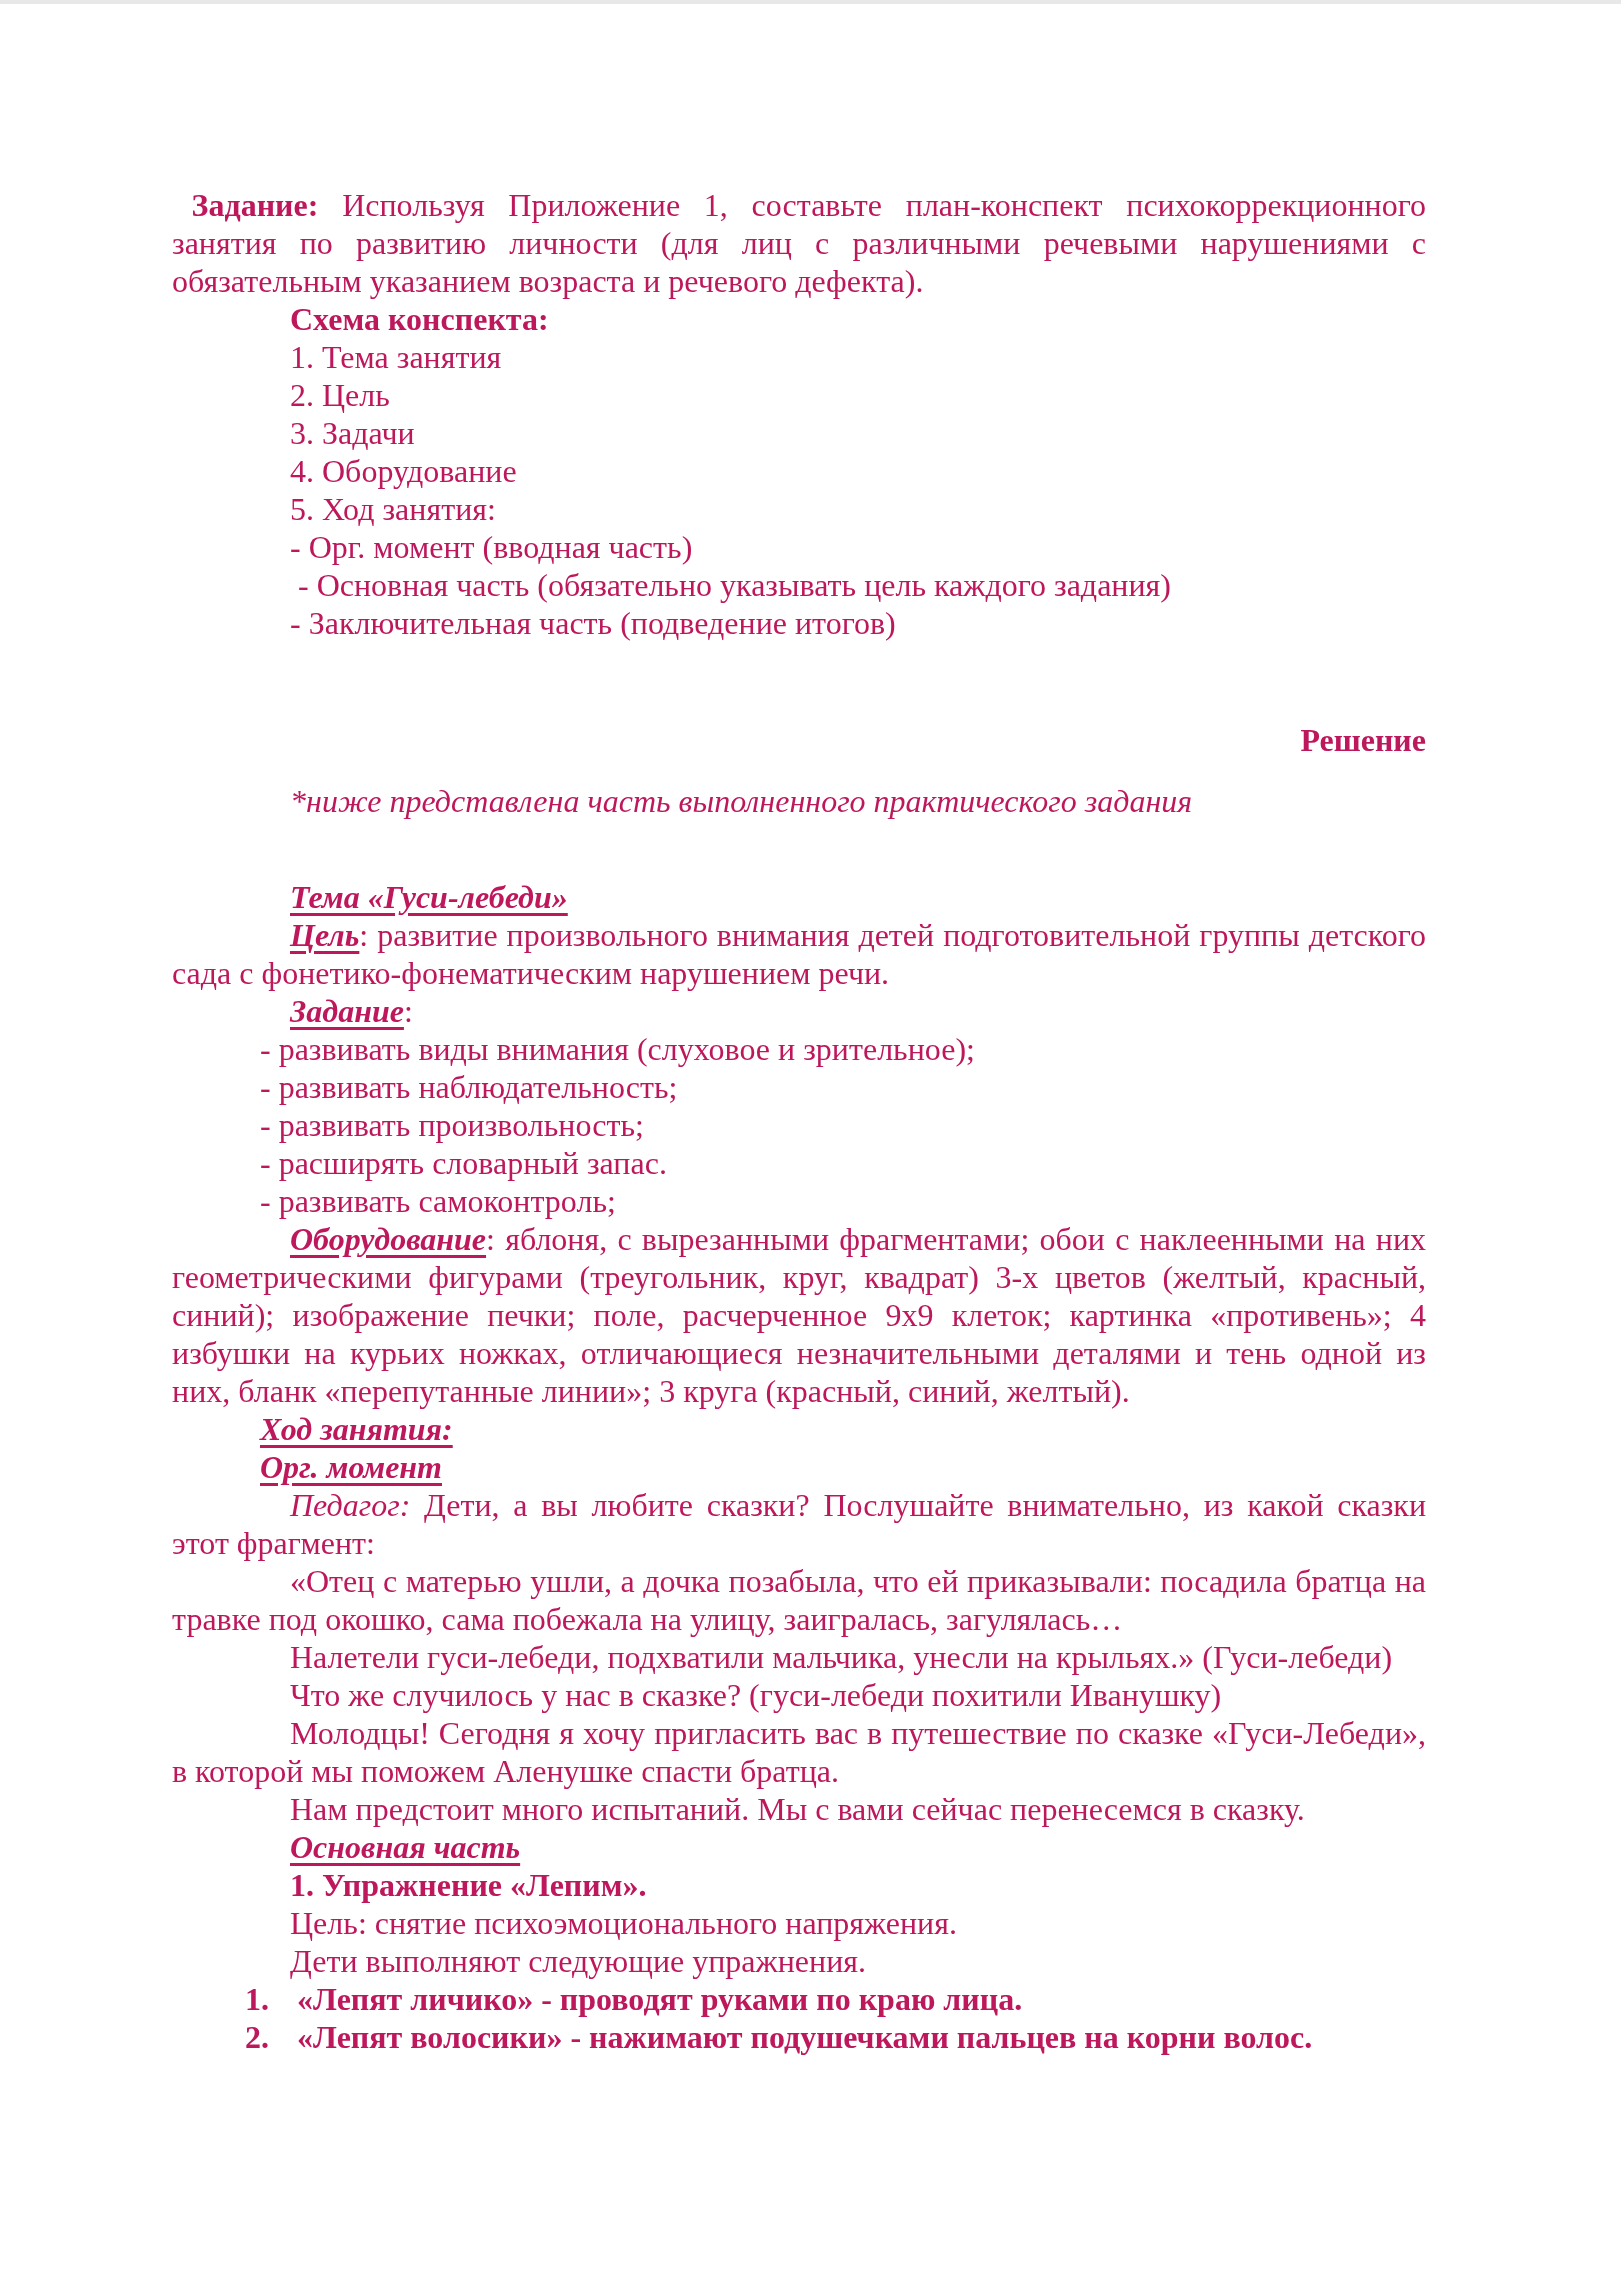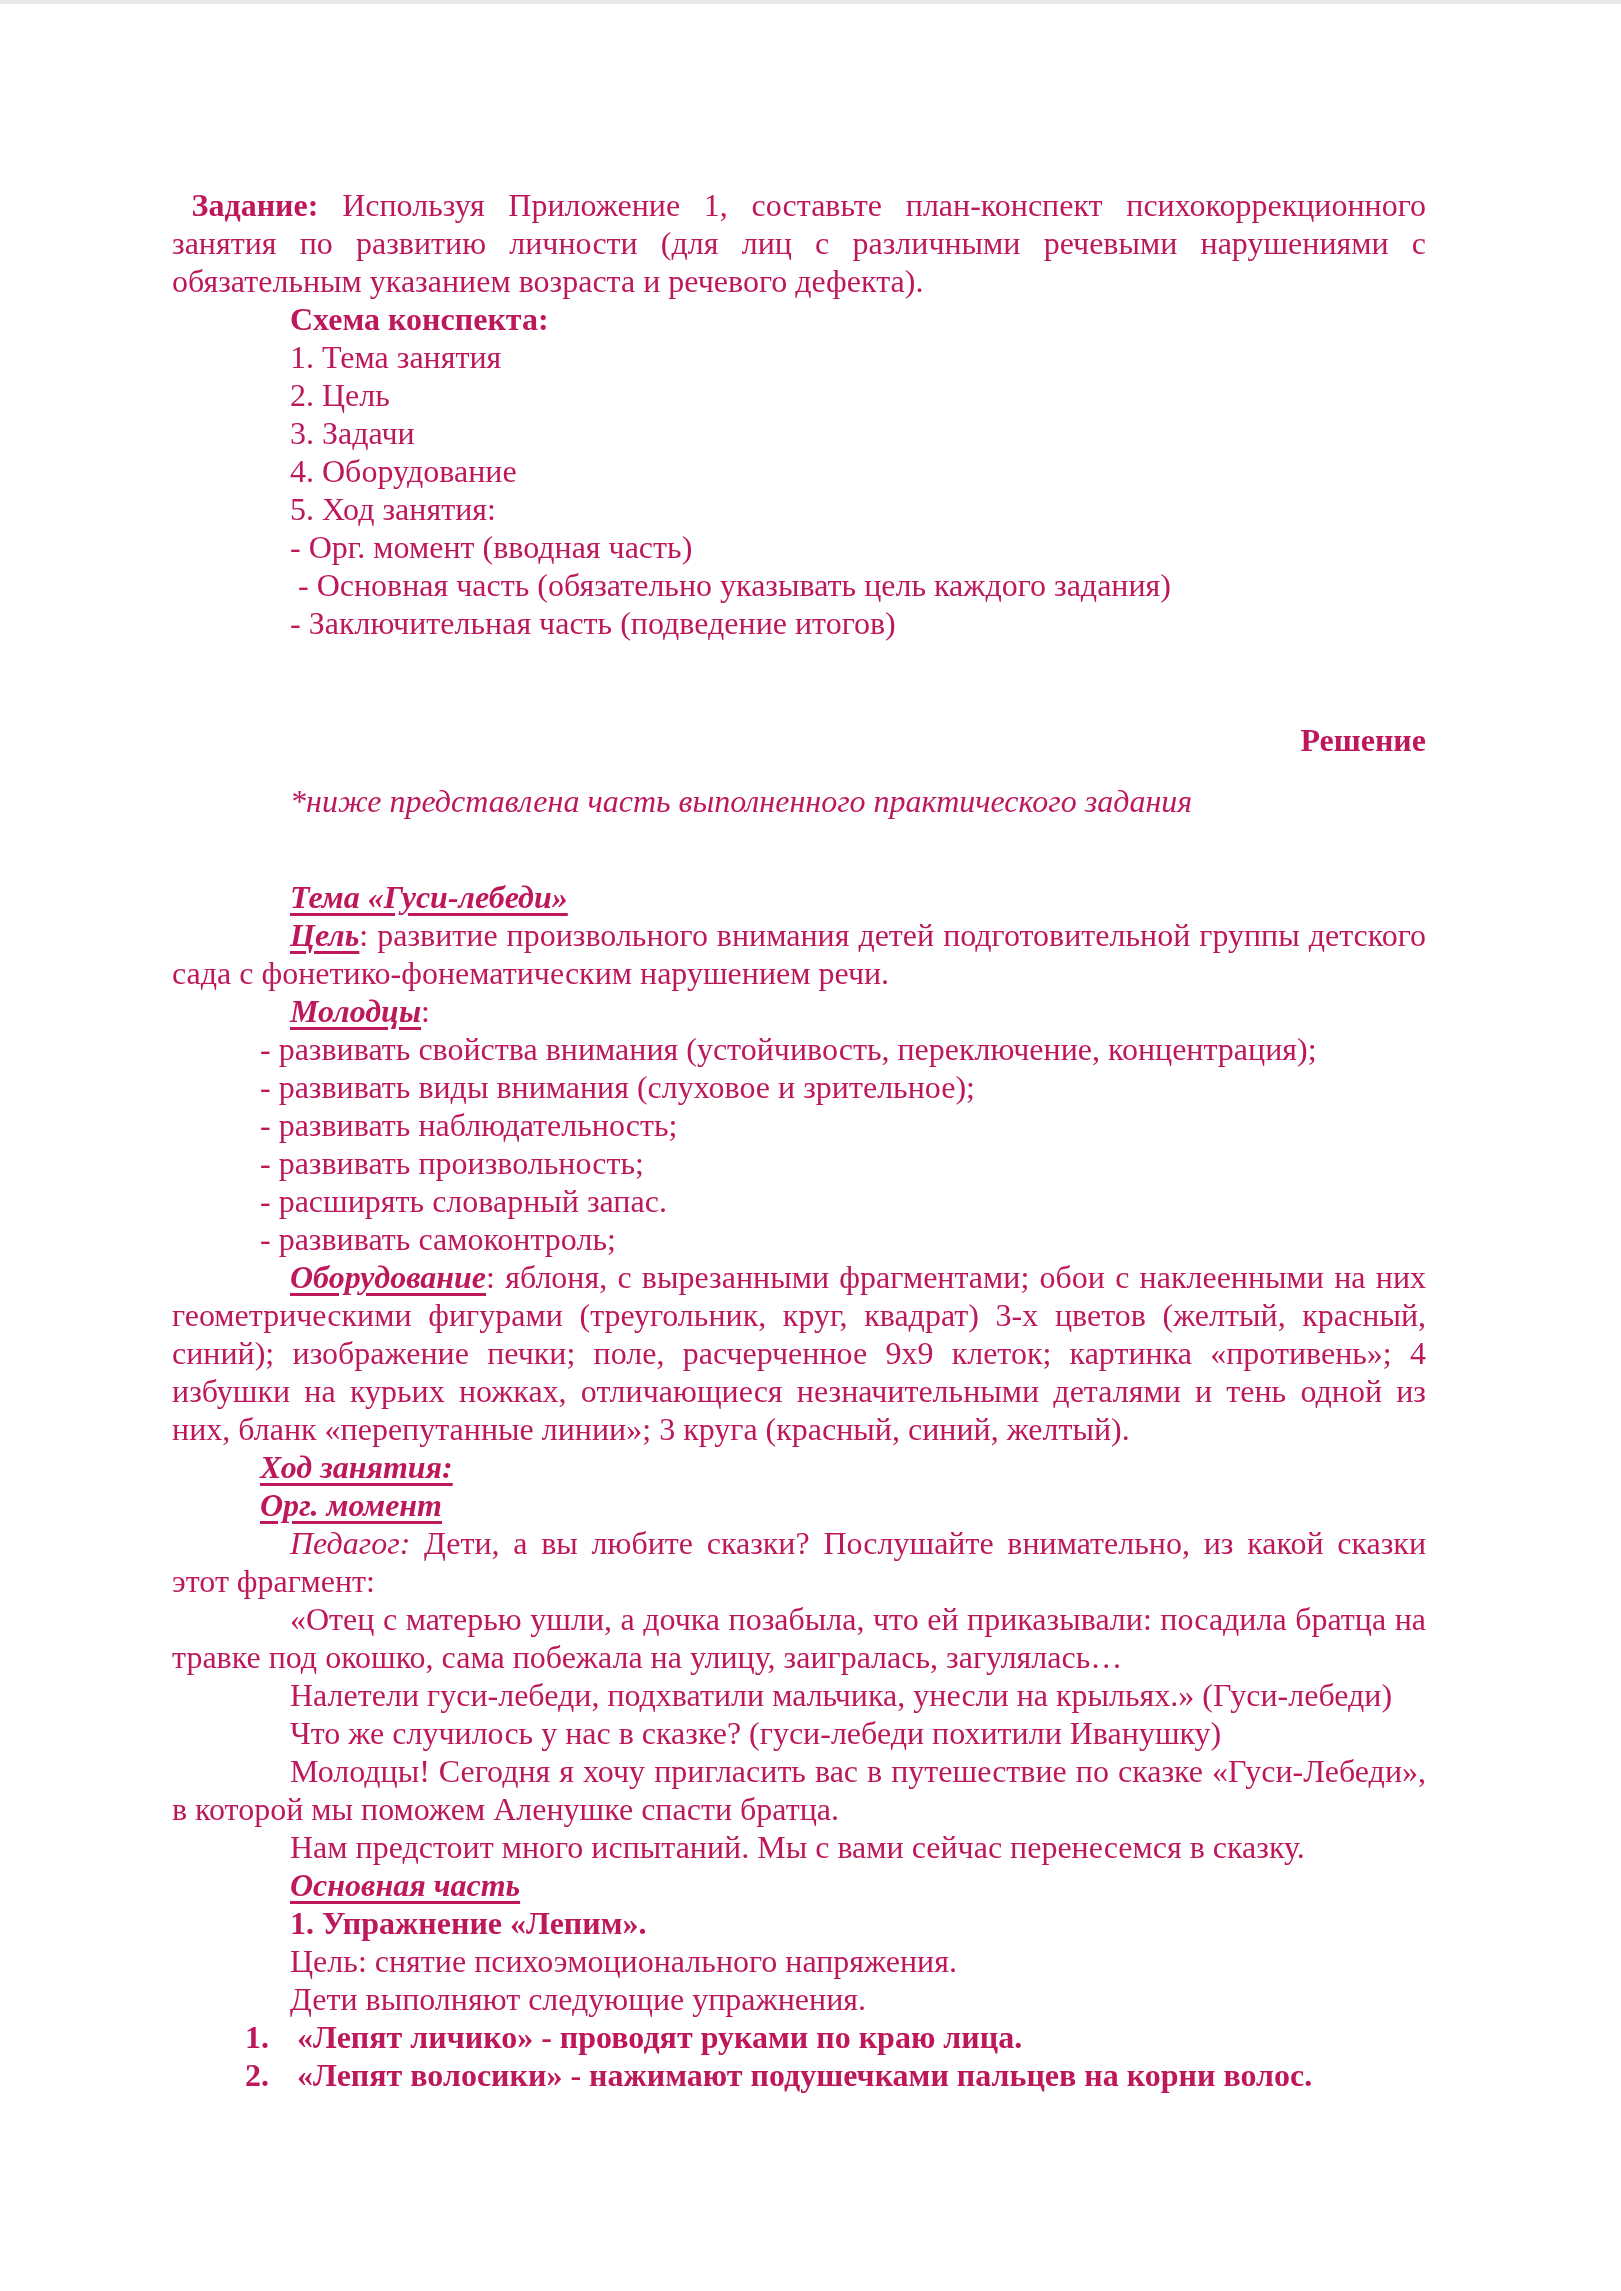--- a/index.html
+++ b/index.html
@@ -62,23 +62,22 @@
   <div class="spacer-b"></div>
 
   <p class="para ind-md italic">*ниже представлена часть выполненного практического задания</p>
 
   <div class="spacer-c"></div>
 
   <p class="para ind-md"><span class="biu">Тема «Гуси-лебеди»</span></p>
 
   <p class="para jz ind-md"><span class="biu">Цель</span><span>: развитие произвольного внимания детей подготовительной группы детского сада с фонетико-фонематическим нарушением речи.</span></p>
 
-  <p class="para ind-md"><span class="biu">Молодцы</span><span>:</span></p>
+  <p class="para ind-md"><span class="biu">Задание</span><span>:</span></p>
 
-  <p class="para ind-dash">- развивать свойства внимания (устойчивость, переключение, концентрация);</p>
   <p class="para ind-dash">- развивать виды внимания (слуховое и зрительное);</p>
   <p class="para ind-dash">- развивать наблюдательность;</p>
   <p class="para ind-dash">- развивать произвольность;</p>
   <p class="para ind-dash">- расширять словарный запас.</p>
   <p class="para ind-dash">- развивать самоконтроль;</p>
 
   <p class="para jz ind-md"><span class="biu">Оборудование</span><span>: яблоня, с вырезанными фрагментами; обои с наклеенными на них геометрическими фигурами (треугольник, круг, квадрат) 3-х цветов (желтый, красный, синий); изображение печки; поле, расчерченное 9х9 клеток; картинка «противень»; 4 избушки на курьих ножках, отличающиеся незначительными деталями и тень одной из них, бланк «перепутанные линии»; 3 круга (красный, синий, желтый).</span></p>
 
   <p class="para ind-dash"><span class="biu">Ход занятия:</span></p>
 

